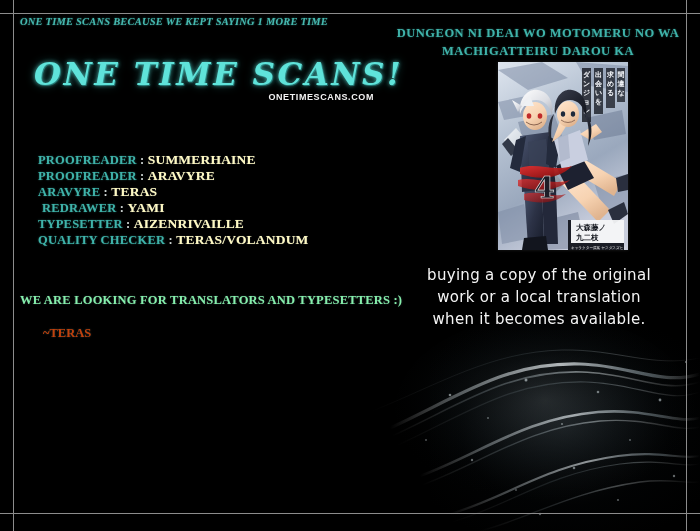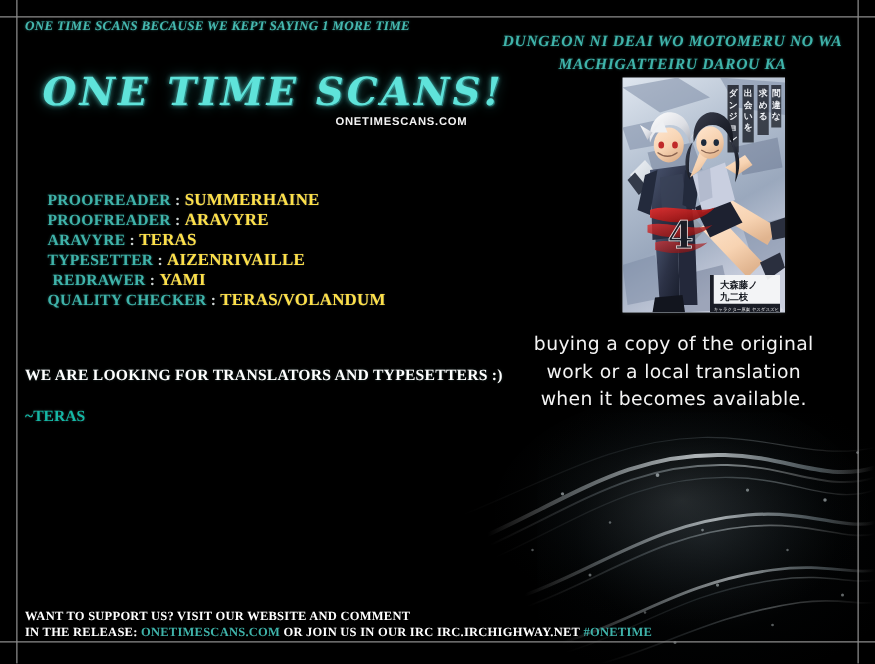--- a/index.html
+++ b/index.html
@@ -101,63 +101,63 @@
     white-space: nowrap;
     font-weight: bold;
     letter-spacing: 0.2px;
   }
   .credit-role {
     color: #3fb3aa;
     text-shadow: 0 0 2px rgba(63,179,170,0.5);
   }
   .credit-sep { color: #cfd6d4; }
   .credit-value {
-    color: #fde047;
+    color: #fef9c3;
     font-size: 13.5px;
     text-shadow: 0 0 1px rgba(255,255,255,0.4);
   }
   .credit-row.indented { padding-left: 4px; }
 
   
   .recruit {
     position: absolute;
     left: 20px; top: 293px;
     width: 370px;
   }
   .recruit-line {
     font-size: 12.5px;
     font-weight: bold;
     letter-spacing: 0.2px;
-    color: #ffffff;
+    color: #86efac;
     white-space: nowrap;
     text-shadow: 0 0 2px rgba(120,170,165,0.35);
   }
   .recruit-sign {
     margin-top: 18px;
     font-size: 12.5px;
     font-weight: bold;
-    color: #14b8a6;
+    color: #c2410c;
     text-shadow: 0 0 2px rgba(120,170,165,0.35);
+    margin-left: 23px;
   }
 
   
   .series-title {
     position: absolute;
     left: 390px; top: 24px;
     width: 296px;
     text-align: center;
   }
   .series-title .line {
     font-size: 12.5px;
     font-weight: bold;
     letter-spacing: 0.5px;
     line-height: 18px;
     color: #3fb3aa;
     text-shadow: 0 0 2px rgba(63,179,170,0.5);
-    font-style: italic;
   }
 
   
   .cover {
     position: absolute;
     left: 498px; top: 62px;
     width: 130px; height: 188px;
     background: #b9c3cf;
     overflow: hidden;
     box-shadow: 0 0 3px rgba(255,255,255,0.12);
@@ -291,25 +291,25 @@
   <div class="credits">
     <div class="credit-row">
       <span class="credit-role">PROOFREADER</span><span class="credit-sep"> : </span><span class="credit-value">SUMMERHAINE</span>
     </div>
     <div class="credit-row">
       <span class="credit-role">PROOFREADER</span><span class="credit-sep"> : </span><span class="credit-value">ARAVYRE</span>
     </div>
     <div class="credit-row">
       <span class="credit-role">ARAVYRE</span><span class="credit-sep"> : </span><span class="credit-value">TERAS</span>
     </div>
+    <div class="credit-row indented">
+      <span class="credit-role">REDRAWER</span><span class="credit-sep"> : </span><span class="credit-value">YAMI</span>
+    </div>
     <div class="credit-row">
       <span class="credit-role">TYPESETTER</span><span class="credit-sep"> : </span><span class="credit-value">AIZENRIVAILLE</span>
-    </div>
-    <div class="credit-row indented">
-      <span class="credit-role">REDRAWER</span><span class="credit-sep"> : </span><span class="credit-value">YAMI</span>
     </div>
     <div class="credit-row">
       <span class="credit-role">QUALITY CHECKER</span><span class="credit-sep"> : </span><span class="credit-value">TERAS/VOLANDUM</span>
     </div>
   </div>
 
   <div class="recruit">
     <div class="recruit-line">WE ARE LOOKING FOR TRANSLATORS AND TYPESETTERS :)</div>
     <div class="recruit-sign">~TERAS</div>
   </div>
@@ -471,18 +471,14 @@
       </g>
     </svg>
   </div>
 
   <div class="support">
     <div class="line">buying a copy of the original</div>
     <div class="line">work or a local translation</div>
     <div class="line">when it becomes available.</div>
   </div>
 
-  <div class="footer">
-    <div class="line">WANT TO SUPPORT US? VISIT OUR WEBSITE AND COMMENT</div>
-    <div class="line"><span>IN THE RELEASE:</span>&nbsp;<span class="teal">ONETIMESCANS.COM</span>&nbsp;<span>OR JOIN US IN OUR IRC IRC.IRCHIGHWAY.NET</span>&nbsp;<span class="teal">#ONETIME</span></div>
-  </div>
 
 </div>
 
 </body></html>

